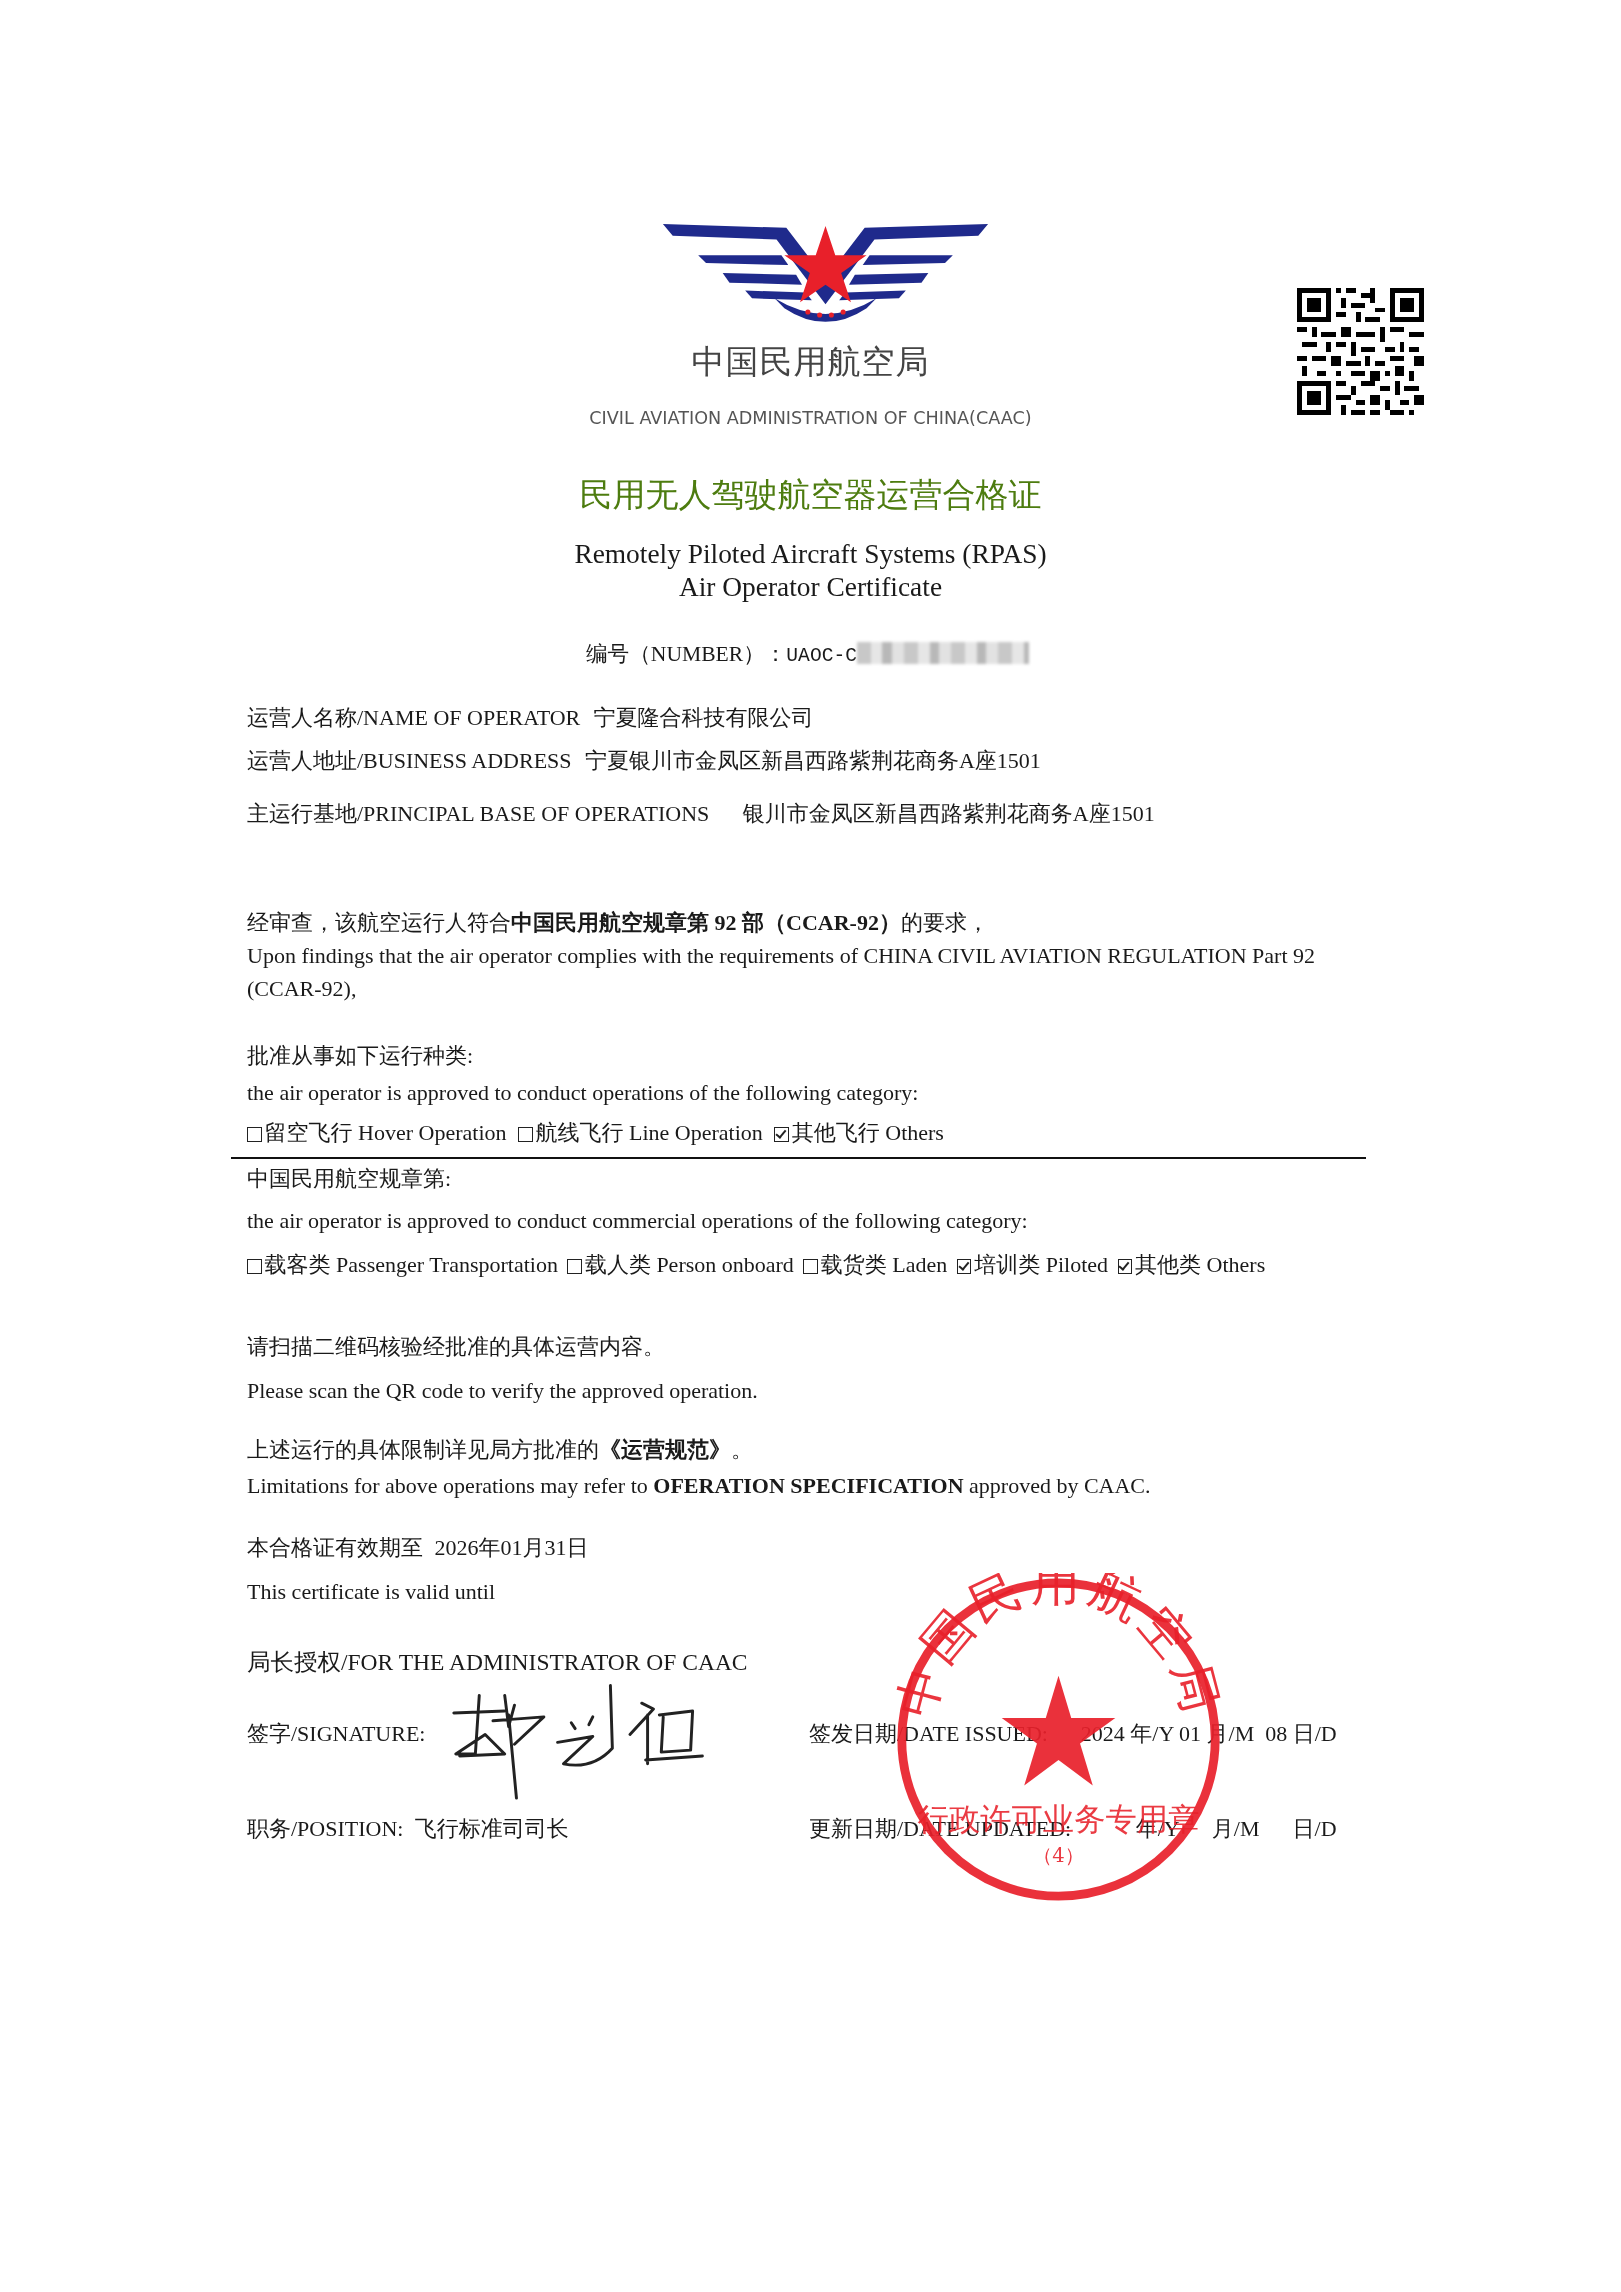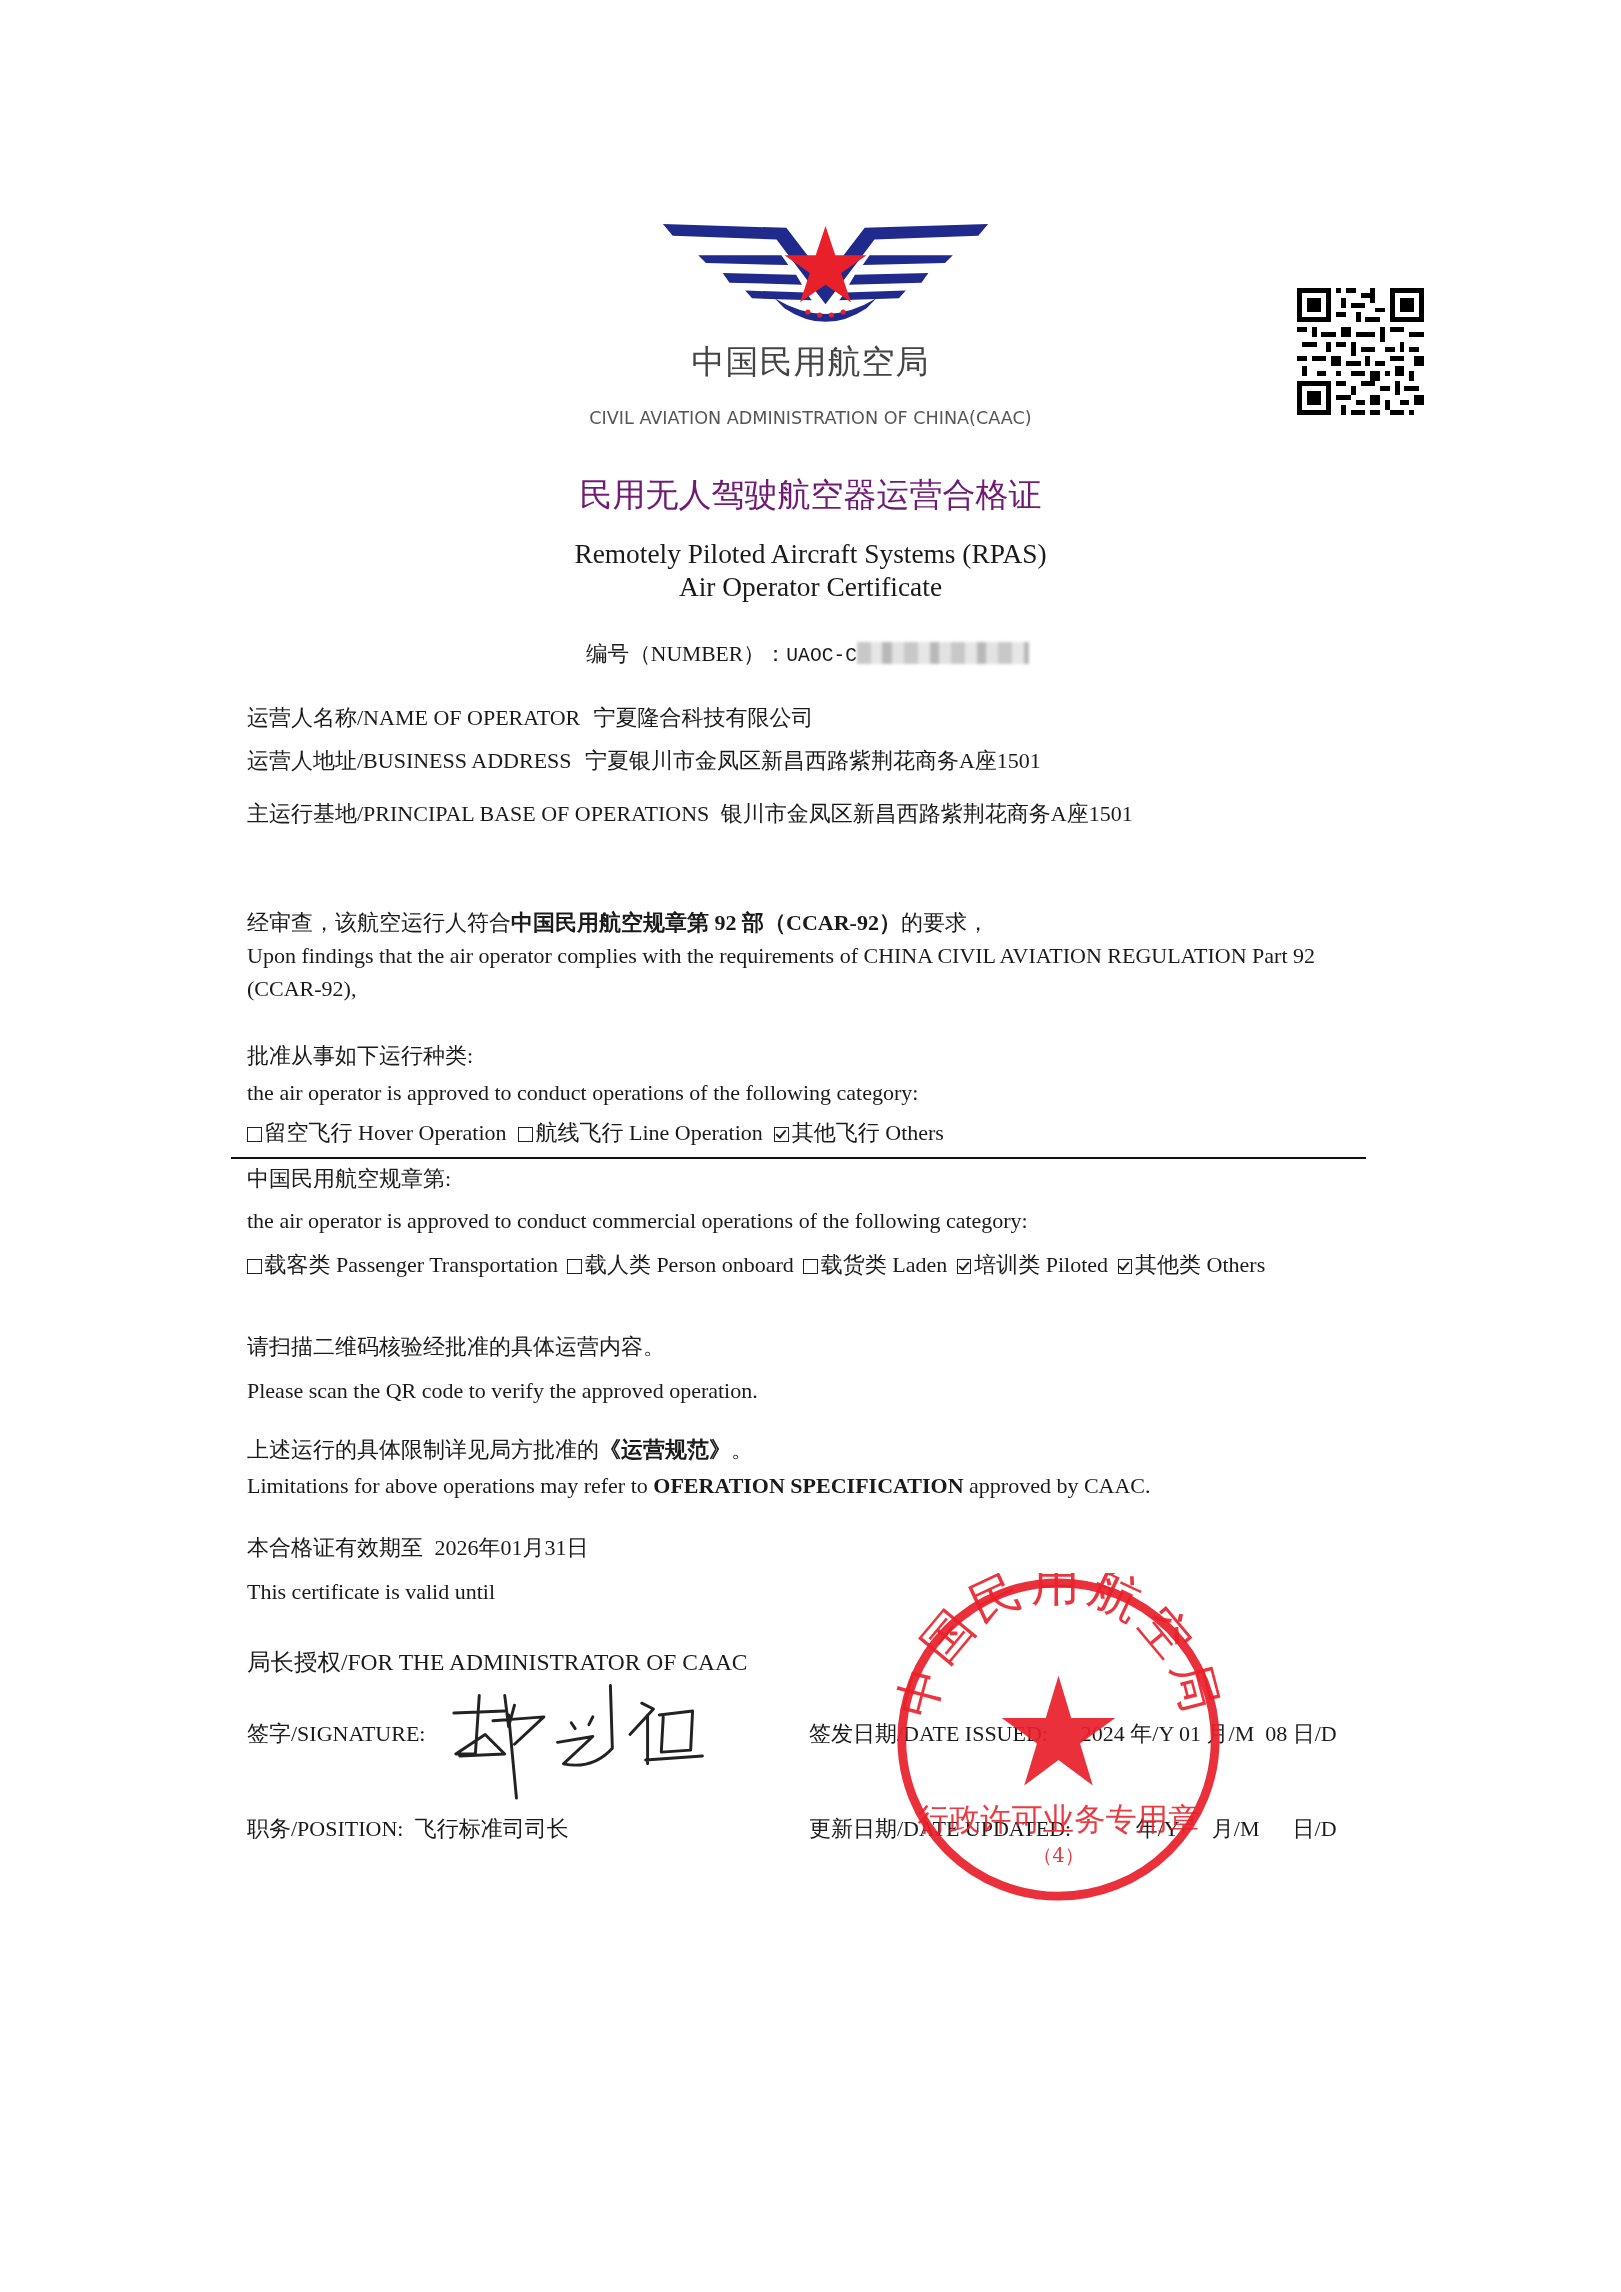--- a/index.html
+++ b/index.html
@@ -56,39 +56,39 @@
       <path d="M1 11h3v1H1z M6 11h1v2H6z M8 11h2v1H8z M11 11h1v3h-1z M13 12h3v1h-3z M18 12h2v1h-2z M21 11h1v2h-1z M23 12h2v1h-2z"></path>
       <path d="M0 14h2v1H0z M3 14h3v1H3z M7 14h2v2H7z M10 15h3v1h-3z M14 14h1v2h-1z M16 15h2v1h-2z M19 14h3v1h-3z M24 14h2v2h-2z"></path>
       <path d="M1 16h1v2H1z M4 17h2v1H4z M8 17h1v1H8z M11 17h3v1h-3z M15 17h2v2h-2z M18 17h1v1h-1z M20 16h2v2h-2z M23 17h1v2h-1z"></path>
       <path d="M8 19h2v1H8z M11 20h1v2h-1z M13 19h3v1h-3z M17 20h2v1h-2z M20 19h1v3h-1z M22 20h3v1h-3z"></path>
       <path d="M8 22h3v1H8z M12 23h2v1h-2z M15 22h2v2h-2z M18 23h1v2h-1z M21 23h2v1h-2z M24 22h2v2h-2z"></path>
       <path d="M9 24h1v2H9z M11 25h3v1h-3z M15 25h2v1h-2z M19 25h3v1h-3z M23 25h1v1h-1z"></path>
     </g>
   </svg>
 </div>
 
-<div class="t sans center" style="top:478px; font-size:33px; color:#701a75;">民用无人驾驶航空器运营合格证</div>
+<div class="t sans center" style="top:478px; font-size:33px; color:#4d7c0f;">民用无人驾驶航空器运营合格证</div>
 <div class="t center" style="top:541px; font-size:27.4px;">Remotely Piloted Aircraft Systems (RPAS)</div>
 <div class="t center" style="top:574px; font-size:27.4px;">Air Operator Certificate</div>
 
 <div class="t" style="left:586px; top:642px; font-size:21.6px;">
   <span>编号（NUMBER）：</span><span style="font-family:'Liberation Mono',monospace; font-size:19.6px;text-align:center;">UAOC-C</span><span class="blur"></span>
 </div>
 
 <div class="t" style="left:247px; top:707px;">
   <span>运营人名称/NAME OF OPERATOR</span>
   <span style="margin-left:7.8px;">宁夏隆合科技有限公司</span>
 </div>
 <div class="t" style="left:247px; top:750px;">
   <span>运营人地址/BUSINESS ADDRESS</span>
   <span style="margin-left:7.8px;">宁夏银川市金凤区新昌西路紫荆花商务A座1501</span>
 </div>
 <div class="t" style="left:247px; top:803px;">
   <span>主运行基地/PRINCIPAL BASE OF OPERATIONS</span>
-  <span style="margin-left:6px;">银川市金凤区新昌西路紫荆花商务A座1501</span>
+  <span style="margin-left:28px;">银川市金凤区新昌西路紫荆花商务A座1501</span>
 </div>
 
 <div class="t" style="left:247px; top:912px;">
   <span>经审查，该航空运行人符合</span><span class="bold">中国民用航空规章第 92 部（CCAR-92）</span><span>的要求，</span>
 </div>
 <div class="t" style="left:247px; top:945px;">Upon findings that the air operator complies with the requirements of CHINA CIVIL AVIATION REGULATION Part 92</div>
 <div class="t" style="left:247px; top:978px;">(CCAR-92),</div>
 
 <div class="t" style="left:247px; top:1045px;">批准从事如下运行种类:</div>
 <div class="t" style="left:247px; top:1082px;">the air operator is approved to conduct operations of the following category:</div>

